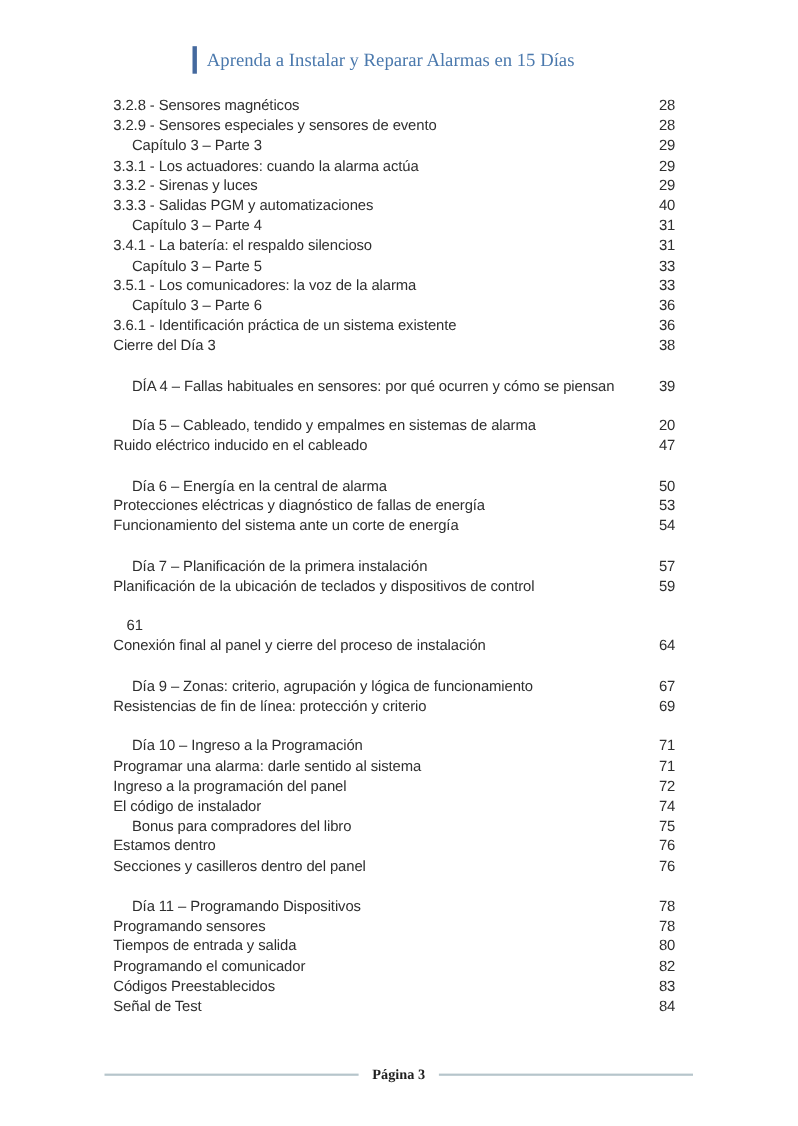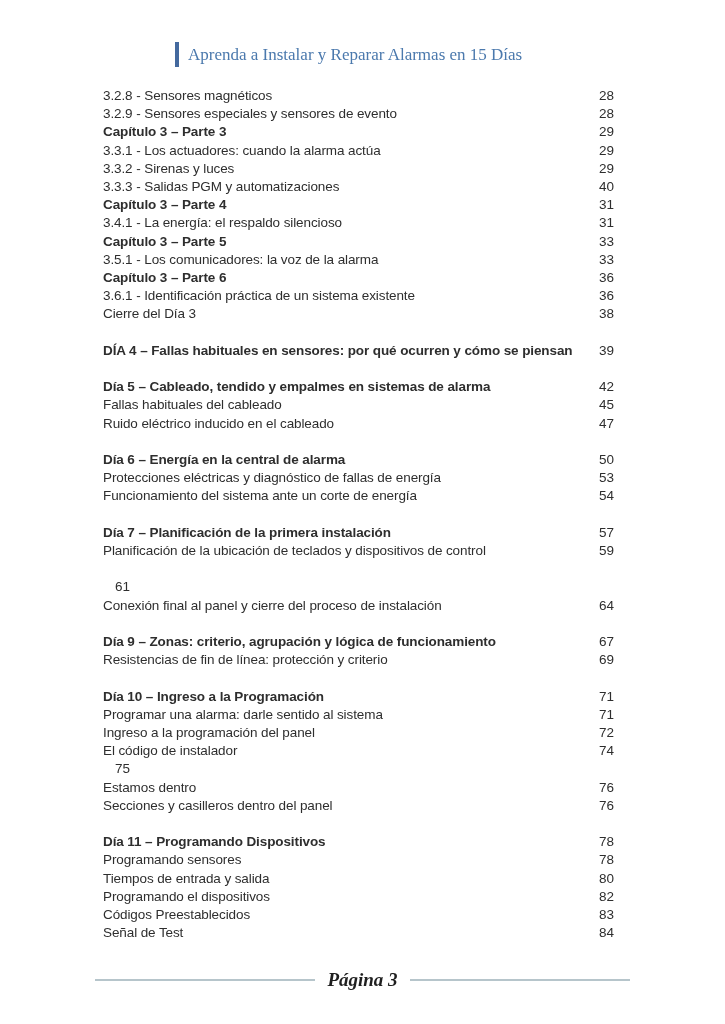--- a/index.html
+++ b/index.html
@@ -43,21 +43,21 @@
   .toc-group + .toc-group { margin-top: 18.2px; }
   .toc-row {
     display: flex;
     justify-content: space-between;
     align-items: baseline;
     line-height: 18.2px;
     font-size: 13.5px;
     letter-spacing: -0.1px;
   }
   .toc-row .label { white-space: nowrap; }
-  .toc-row.bold .label { font-weight: 700; }
+  .toc-row.bold .label { font-weight: 400; margin-left: 17px; }
   .toc-row .pagenum {
     flex: 0 0 auto;
     margin-left: 12px;
     min-width: 18px;
   }
   
   .footer {
     position: absolute;
     top: 969px;
     left: 95px;
@@ -66,25 +66,24 @@
     align-items: center;
   }
   .footer .rule {
     flex: 1 1 auto;
     height: 2px;
     background: #b6c5cb;
   }
   .footer .page-number {
     font-family: "Liberation Serif", serif;
     font-weight: 700;
-    font-size: 19px;
+    font-size: 13px;
     color: #1f1f1f;
     padding: 0 12px;
     white-space: nowrap;
-    font-style: italic;
   }
 </style>
 </head>
 <body>
 
 <div class="page">
 
   <div class="header">
     <span class="accent-bar"></span>
     <span class="page-title">Aprenda a Instalar y Reparar Alarmas en 15 Días</span>
@@ -114,21 +113,21 @@
         </div>
         <div class="toc-row">
           <span class="label">3.3.3 - Salidas PGM y automatizaciones</span>
           <span class="pagenum">40</span>
         </div>
         <div class="toc-row bold">
           <span class="label">Capítulo 3 – Parte 4</span>
           <span class="pagenum">31</span>
         </div>
         <div class="toc-row">
-          <span class="label">3.4.1 - La energía: el respaldo silencioso</span>
+          <span class="label">3.4.1 - La batería: el respaldo silencioso</span>
           <span class="pagenum">31</span>
         </div>
         <div class="toc-row bold">
           <span class="label">Capítulo 3 – Parte 5</span>
           <span class="pagenum">33</span>
         </div>
         <div class="toc-row">
           <span class="label">3.5.1 - Los comunicadores: la voz de la alarma</span>
           <span class="pagenum">33</span>
         </div>
@@ -147,25 +146,21 @@
       </div>
       <div class="toc-group">
         <div class="toc-row bold">
           <span class="label">DÍA 4 – Fallas habituales en sensores: por qué ocurren y cómo se piensan</span>
           <span class="pagenum">39</span>
         </div>
       </div>
       <div class="toc-group">
         <div class="toc-row bold">
           <span class="label">Día 5 – Cableado, tendido y empalmes en sistemas de alarma</span>
-          <span class="pagenum">42</span>
-        </div>
-        <div class="toc-row">
-          <span class="label">Fallas habituales del cableado</span>
-          <span class="pagenum">45</span>
+          <span class="pagenum">20</span>
         </div>
         <div class="toc-row">
           <span class="label">Ruido eléctrico inducido en el cableado</span>
           <span class="pagenum">47</span>
         </div>
       </div>
       <div class="toc-group">
         <div class="toc-row bold">
           <span class="label">Día 6 – Energía en la central de alarma</span>
           <span class="pagenum">50</span>
@@ -219,20 +214,21 @@
         </div>
         <div class="toc-row">
           <span class="label">Ingreso a la programación del panel</span>
           <span class="pagenum">72</span>
         </div>
         <div class="toc-row">
           <span class="label">El código de instalador</span>
           <span class="pagenum">74</span>
         </div>
         <div class="toc-row bold">
+          <span class="label">Bonus para compradores del libro</span>
           <span class="pagenum">75</span>
         </div>
         <div class="toc-row">
           <span class="label">Estamos dentro</span>
           <span class="pagenum">76</span>
         </div>
         <div class="toc-row">
           <span class="label">Secciones y casilleros dentro del panel</span>
           <span class="pagenum">76</span>
         </div>
@@ -244,21 +240,21 @@
         </div>
         <div class="toc-row">
           <span class="label">Programando sensores</span>
           <span class="pagenum">78</span>
         </div>
         <div class="toc-row">
           <span class="label">Tiempos de entrada y salida</span>
           <span class="pagenum">80</span>
         </div>
         <div class="toc-row">
-          <span class="label">Programando el dispositivos</span>
+          <span class="label">Programando el comunicador</span>
           <span class="pagenum">82</span>
         </div>
         <div class="toc-row">
           <span class="label">Códigos Preestablecidos</span>
           <span class="pagenum">83</span>
         </div>
         <div class="toc-row">
           <span class="label">Señal de Test</span>
           <span class="pagenum">84</span>
         </div>

